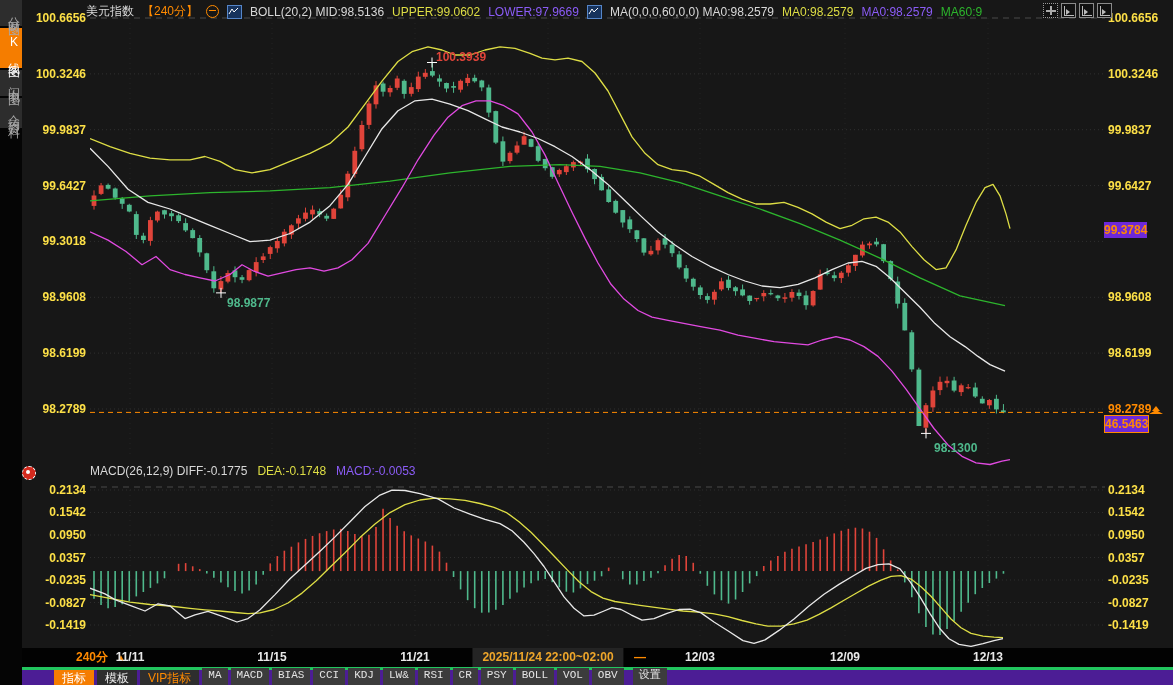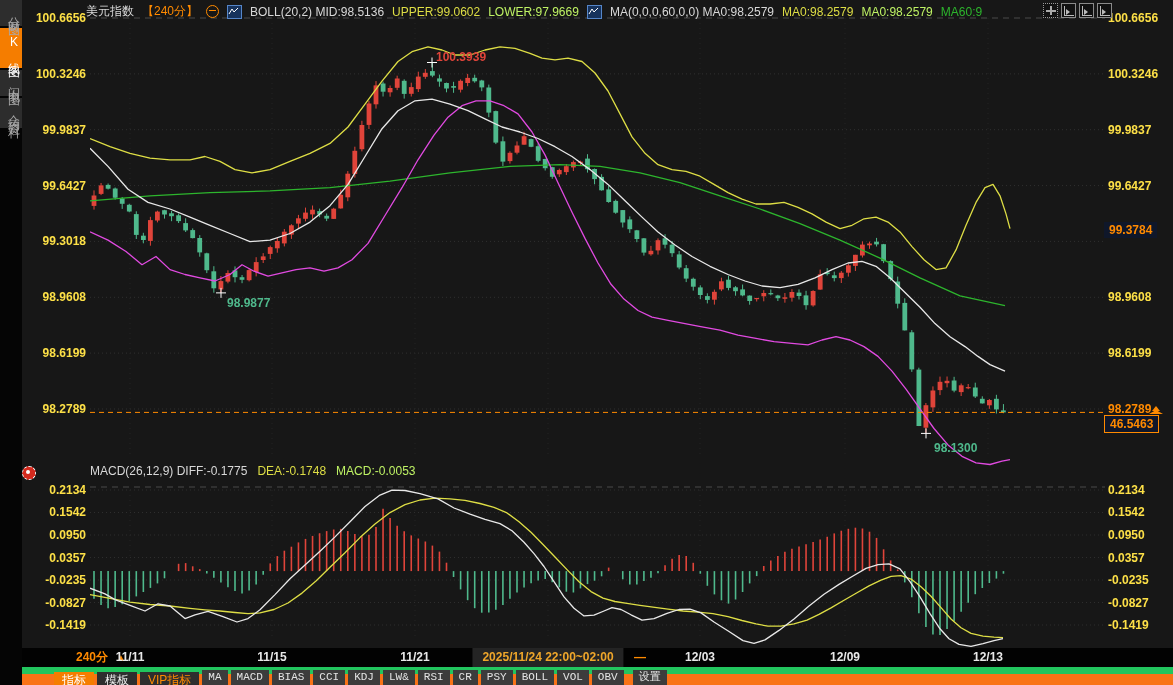--- a/index.html
+++ b/index.html
@@ -10,35 +10,35 @@
 .sidebar{position:absolute;left:0;top:0;width:22px;height:685px;background:#050505;z-index:8;}
 .side-item{width:22px;box-sizing:border-box;background:#2d2d2d;color:#a8a8a8;font-size:12px;
   text-align:center;padding:7px 0;margin-bottom:2px;writing-mode:vertical-rl;text-orientation:upright;
   letter-spacing:4px;cursor:pointer;margin-left:0;display:block;}
 .side-item.active{background:#f57d00;color:#fff;}
 
 .hdr{position:absolute;left:86px;top:4px;height:15px;display:flex;align-items:center;gap:8px;
   font-size:12px;color:#d8d8d8;white-space:nowrap;z-index:6;}
 .macd-hdr{position:absolute;left:90px;top:463px;height:15px;display:flex;align-items:center;gap:10px;
   font-size:12px;color:#d8d8d8;white-space:nowrap;z-index:6;}
-.orange{color:#ff8a00;}.yellow{color:#dede45;}.magenta{color:#bef264;text-align:right;}.green{color:#2db52d;}
+.orange{color:#ff8a00;}.yellow{color:#dede45;}.magenta{color:#8b5cf6;text-align:right;}.green{color:#2db52d;}
 .minus-circle{display:inline-block;width:11px;height:11px;border:1px solid #ff8a00;border-radius:50%;position:relative;}
 .minus-circle::after{content:"";position:absolute;left:2px;top:4px;width:7px;height:1px;background:#ff8a00;}
 .mini-chart{display:inline-block;width:13px;height:12px;background:#16325c;border:1px solid #5585c8;}
 
 .tick{position:absolute;font-size:12px;font-weight:700;color:#fde047;line-height:14px;z-index:5;white-space:nowrap;}
 .tick.left{left:24px;width:62px;text-align:right;}
 .tick.right{left:1108px;text-align:left;}
 .tick.orange{color:#ff8a00;}
 
 .ann{position:absolute;font-size:12px;font-weight:700;z-index:5;white-space:nowrap;}
 .ann.red{color:#e0443a;}.ann.green{color:#4fb98c;}
 
-.marker-box{position:absolute;left:1104px;background:#0f172a;color:#ff8a00;font-size:12px;font-weight:700;
-  padding:1px 5px;z-index:6;white-space:nowrap;}
+.marker-box{position:absolute;left:1104px;background:#6d28d9;color:#ff8a00;font-size:12px;font-weight:700;
+  padding:1px 0;z-index:6;white-space:nowrap;}
 .current-box{border:1px solid #ff8a00;}
 .up-arrow{position:absolute;left:1149px;top:402px;width:14px;height:12px;z-index:6;}
 .up-arrow::before{content:"";position:absolute;left:3px;top:0;border:4px solid transparent;border-bottom:5px solid #ff8a00;}
 .up-arrow::after{content:"";position:absolute;left:0;top:8px;width:14px;height:4px;background:#ff8a00;
   clip-path:polygon(0 100%,50% 0,100% 100%);}
 
 .sun{position:absolute;left:22px;top:466px;width:12px;height:12px;border-radius:50%;background:#d42a1e;
   border:1px dashed #fff;z-index:6;}
 .sun::after{content:"";position:absolute;left:3px;top:3px;width:4px;height:4px;background:#fff;border-radius:50%;}
 
@@ -51,22 +51,22 @@
 .tri .ar{position:absolute;right:2px;bottom:2px;width:0;height:0;border:3px solid transparent;border-left:4px solid #bbb;}
 
 .date-strip{position:absolute;left:22px;top:648px;width:1151px;height:19px;background:#020202;z-index:4;}
 .dlabel{position:absolute;top:648px;height:19px;line-height:19px;font-size:12px;font-weight:700;color:#e8e8e8;
   transform:translateX(-50%);z-index:5;white-space:nowrap;}
 .dlabel.hl{background:#242424;color:#efa62a;padding:0 10px;}
 .dash-mark{position:absolute;top:648px;height:19px;line-height:19px;font-size:12px;font-weight:700;color:#ff8a00;z-index:5;}
 .period{position:absolute;left:76px;top:648px;height:19px;line-height:19px;font-size:12px;font-weight:700;color:#ff8a00;z-index:5;}
 .period-arrow{position:absolute;left:116px;top:648px;height:19px;line-height:19px;font-size:10px;color:#ff8a00;z-index:5;}
 
-.toolbar{position:absolute;left:22px;top:667px;width:1151px;height:18px;background:#f97316;display:flex;
-  align-items:center;padding-left:32px;box-sizing:border-box;z-index:5;border-top:7px solid #22c55e;}
+.toolbar{position:absolute;left:22px;top:667px;width:1151px;height:18px;background:#4c1d95;display:flex;
+  align-items:center;padding-left:32px;box-sizing:border-box;z-index:5;border-top:3px solid #22c55e;}
 .tb{height:16px;line-height:16px;font-size:12px;padding:0 8px;margin-right:3px;color:#eee;background:#2e2e2e;
   cursor:pointer;white-space:nowrap;}
 .tb.active{background:#f57d00;color:#fff;}
 .tb.vip{color:#ff8a00;}
 .ind{font-family:"Liberation Mono","DejaVu Sans Mono",monospace;font-size:11px;background:#3c3c3c;color:#e4e4e4;
   height:19px;line-height:15px;padding:0 6px;margin-right:3px;cursor:pointer;white-space:nowrap;}
 .watermark{position:absolute;left:1038px;top:625px;font-size:33px;font-weight:700;color:#f2f2f2;z-index:6;letter-spacing:1px;}
 svg{position:absolute;z-index:2;}
 #price-svg{left:90px;top:0;}
 #macd-svg{left:90px;top:480px;}

